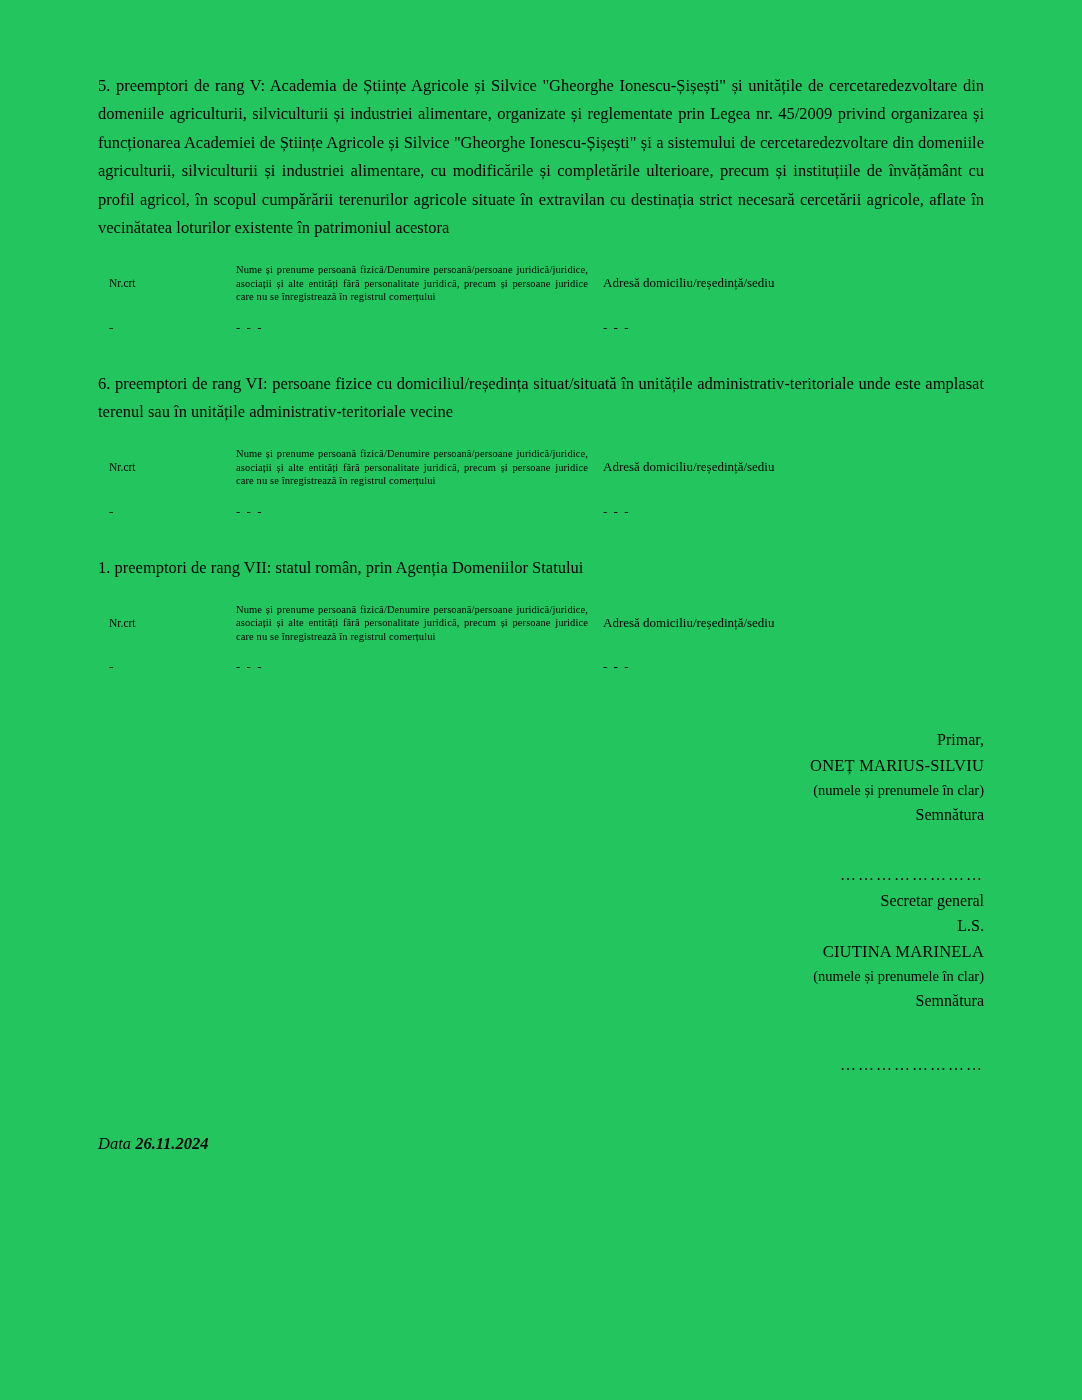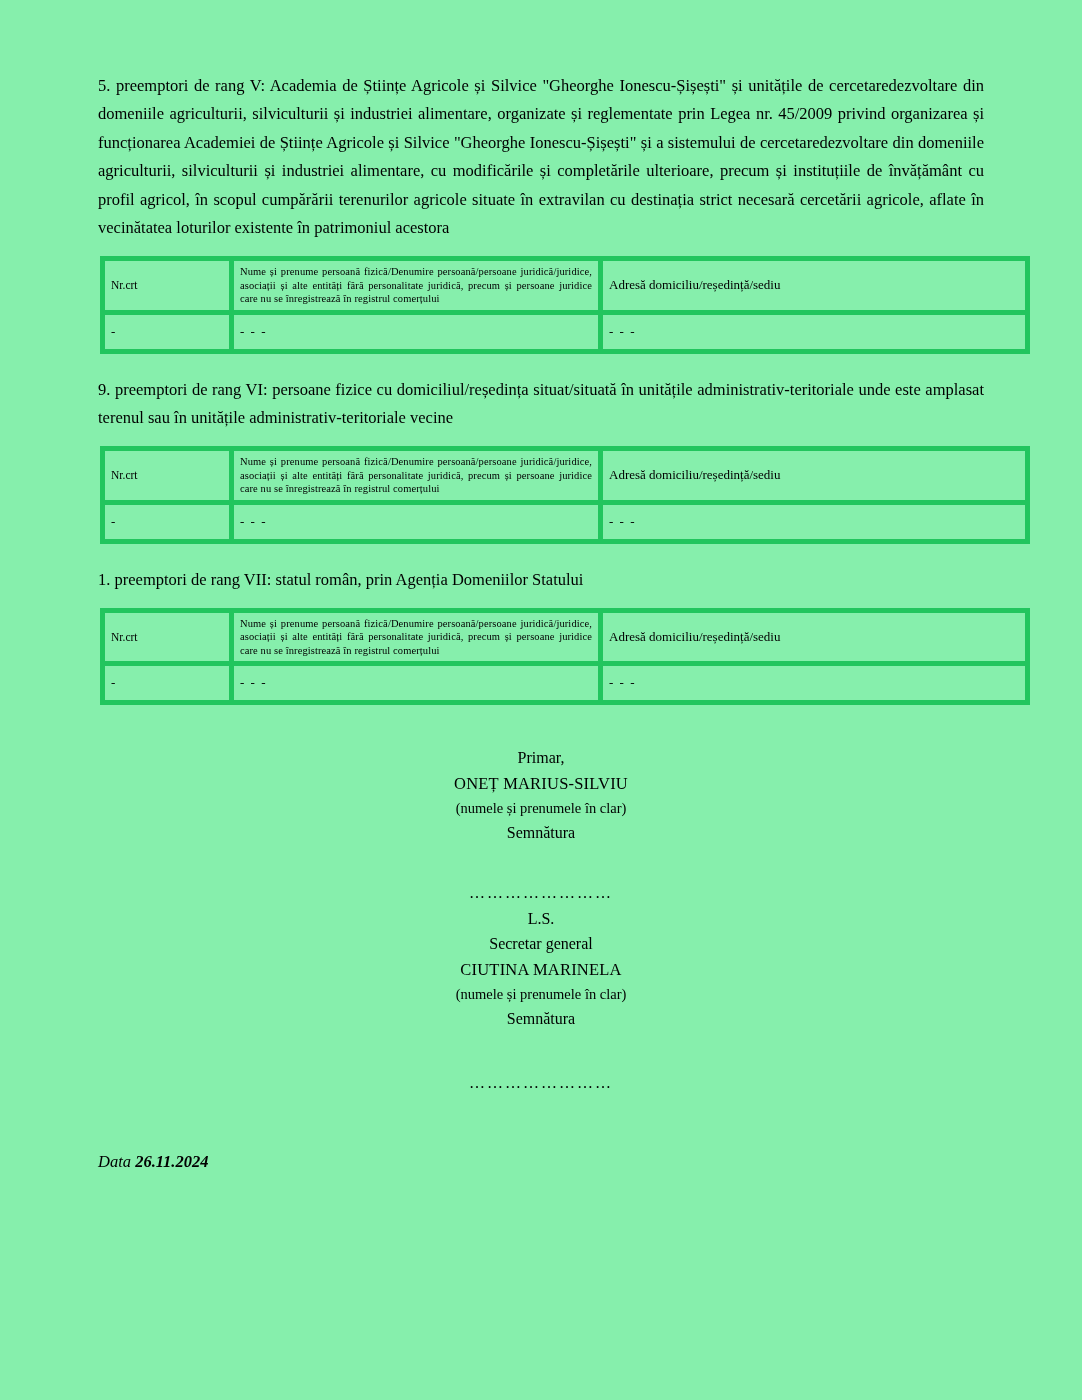--- a/index.html
+++ b/index.html
@@ -14,21 +14,21 @@
     color: #000000;
     position: relative;
     overflow: hidden;
   }
   .page {
     position: absolute;
     left: 0;
     top: 0;
     width: 1082px;
     height: 1400px;
-    background: #86efac;
+    background: #22c55e;
   }
   .content {
     position: absolute;
     left: 98px;
     top: 72px;
     width: 886px;
   }
   p.para {
     margin: 0;
     font-size: 16.5px;
@@ -45,21 +45,21 @@
   .spacer-sm { height: 14px; }
   .spacer-md { height: 22px; }
 
   table.prt {
     border-collapse: collapse;
     width: 878px;
     margin-left: 2px;
     table-layout: fixed;
   }
   table.prt td {
-    border: 5px solid #22c55e;
+    border: 3px solid #22c55e;
     vertical-align: middle;
     padding: 4px 6px;
   }
   td.c1 { width: 112px; }
   td.c2 { width: 352px; }
   td.c3 { width: 410px; }
 
   .th-small {
     font-size: 10.5px;
     line-height: 1.28;
@@ -73,21 +73,21 @@
     font-size: 13px;
   }
   .cell-dash {
     font-size: 13px;
     letter-spacing: 1.5px;
   }
   .row-body td { height: 26px; }
 
   .sig-block {
     margin-top: 40px;
-    text-align: center;
+    text-align: right;
     font-size: 16px;
     line-height: 1.6;
   }
   .sig-block .nm {
     font-weight: normal;
     font-size: 16.5px;
     letter-spacing: 0.2px;
   }
   .sig-block .small {
     font-size: 14.5px;
@@ -126,21 +126,21 @@
       <tr class="row-body">
         <td class="c1 cell-dash">-</td>
         <td class="c2 cell-dash">- - -</td>
         <td class="c3 cell-dash">- - -</td>
       </tr>
     </tbody>
       </table>
 
     <div class="spacer-md"></div>
 
-    <p class="section-head">9. preemptori de rang VI: persoane fizice cu domiciliul/reședința situat/situată în unitățile administrativ-teritoriale unde este amplasat terenul sau în unitățile administrativ-teritoriale vecine</p>
+    <p class="section-head">6. preemptori de rang VI: persoane fizice cu domiciliul/reședința situat/situată în unitățile administrativ-teritoriale unde este amplasat terenul sau în unitățile administrativ-teritoriale vecine</p>
 
     <div class="spacer-sm"></div>
 
     <table class="prt">
       <tbody>
           <tr class="row-head">
         <td class="c1 th-nrcrt">Nr.crt</td>
         <td class="c2 th-small">Nume și prenume persoană fizică/Denumire persoană/persoane juridică/juridice, asociații și alte entități fără personalitate juridică, precum și persoane juridice care nu se înregistrează în registrul comerțului</td>
         <td class="c3 th-adr">Adresă domiciliu/reședință/sediu</td>
       </tr>
@@ -175,22 +175,22 @@
 
     <div class="sig-block">
       <div>Primar,</div>
       <div class="nm">ONEȚ MARIUS-SILVIU</div>
       <div class="small">(numele și prenumele în clar)</div>
       <div>Semnătura</div>
 
       <div class="gap-1"></div>
 
       <div class="dots">……………………</div>
+      <div>Secretar general</div>
       <div>L.S.</div>
-      <div>Secretar general</div>
       <div class="nm">CIUTINA MARINELA</div>
       <div class="small">(numele și prenumele în clar)</div>
       <div>Semnătura</div>
 
       <div class="gap-2"></div>
 
       <div class="dots">……………………</div>
     </div>
 
     <div class="data-line">

